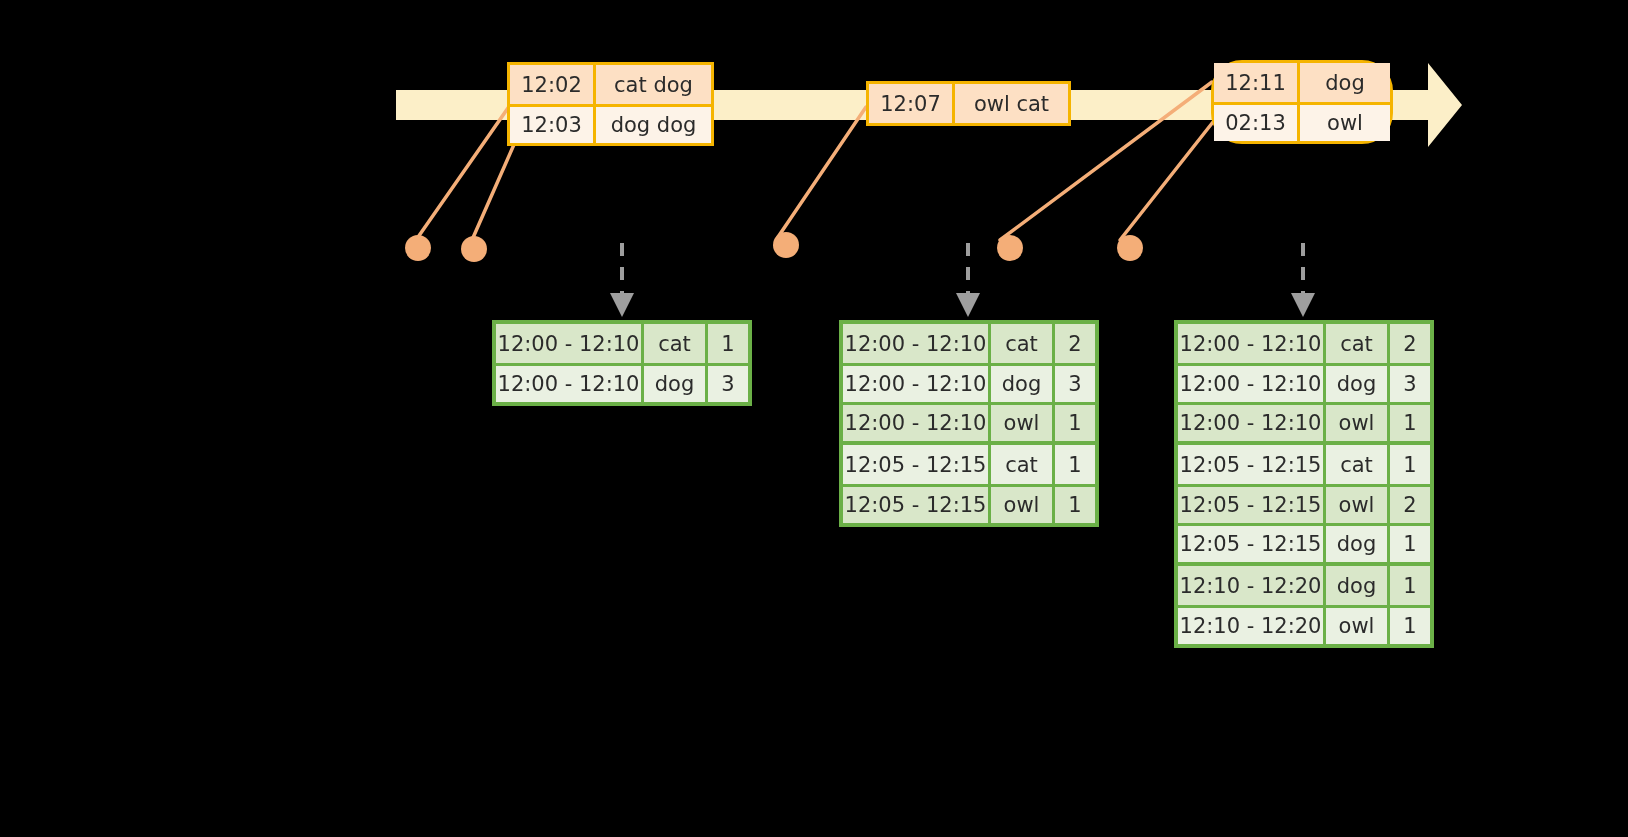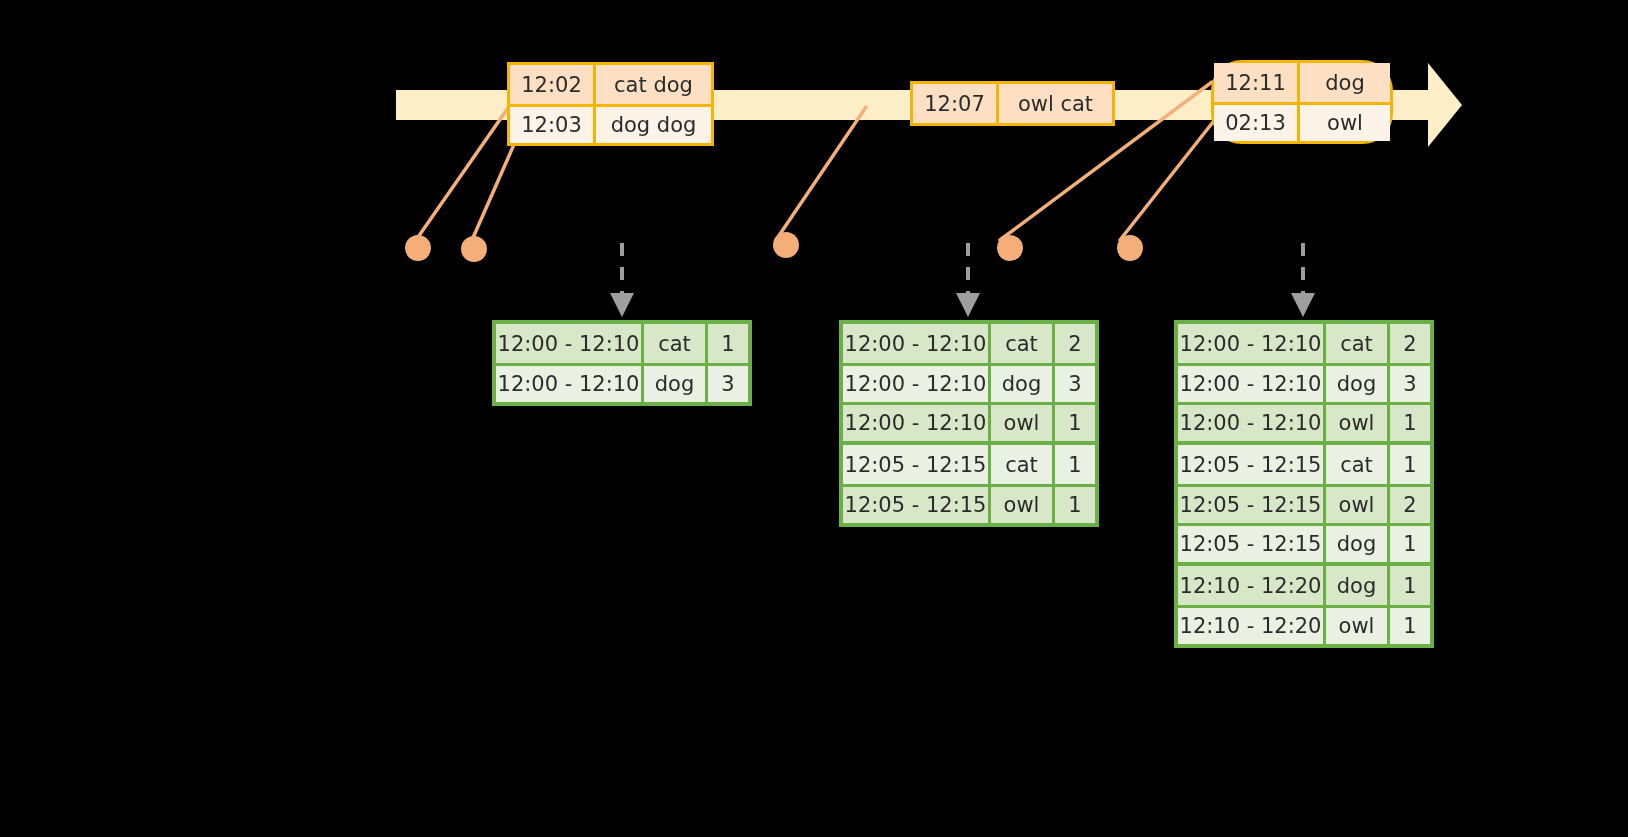--- a/index.html
+++ b/index.html
@@ -79,21 +79,21 @@
     <div class="evt-row shade">
       <div class="rcell evt-time">12:02</div>
       <div class="evt-words">cat dog</div>
     </div>
     <div class="evt-row plain">
       <div class="rcell evt-time">12:03</div>
       <div class="evt-words">dog dog</div>
     </div>
   </div>
 
-  <div class="evt-group" style="left:866px;top:81px;width:205px;margin-left:44px;">
+  <div class="evt-group" style="left:866px;top:81px;width:205px;">
     <div class="evt-row shade">
       <div class="rcell evt-time">12:07</div>
       <div class="evt-words">owl cat</div>
     </div>
   </div>
 
   <div class="evt-group" style="left:1211px;top:60px;width:182px;border-radius:31px;">
     <div class="evt-row shade">
       <div class="rcell evt-time">12:11</div>
       <div class="evt-words">dog</div>

